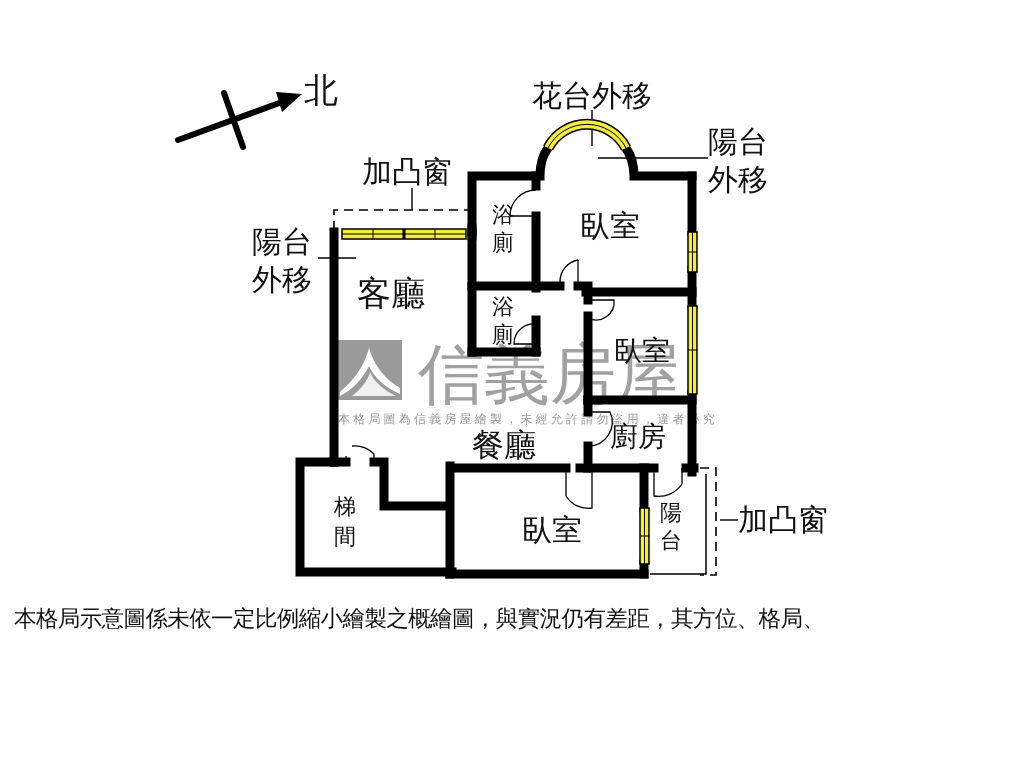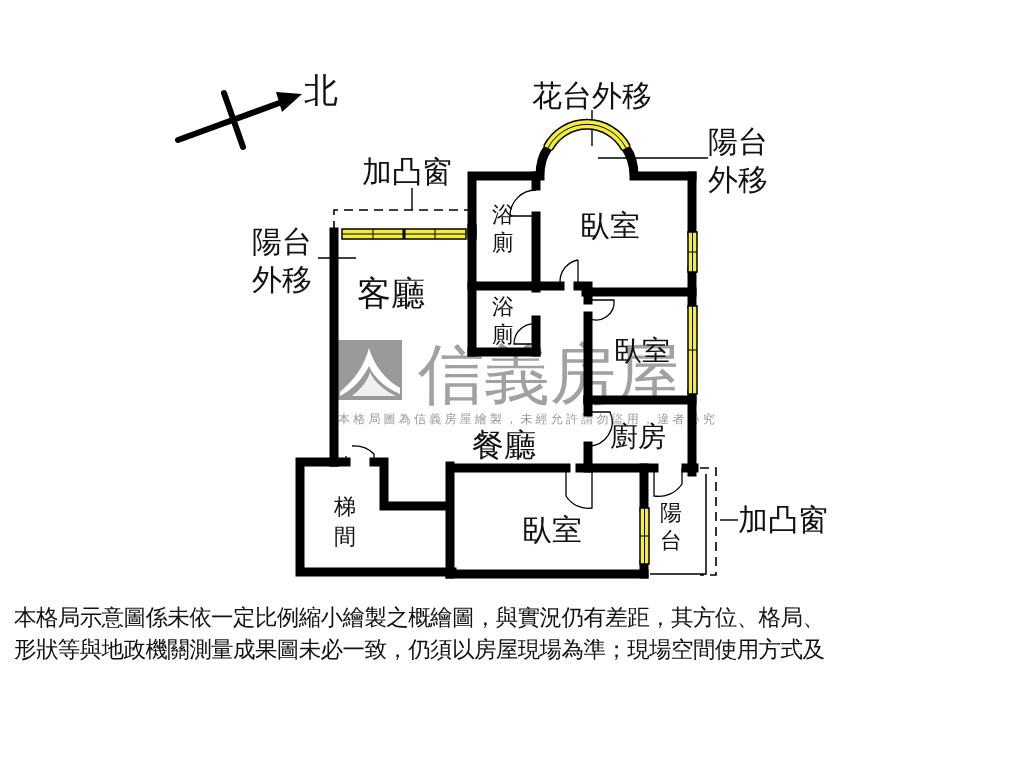--- a/index.html
+++ b/index.html
@@ -2,21 +2,21 @@
 <html><head>
 <meta charset="utf-8">
 <style>
   html, body { margin:0; padding:0; background:#ffffff; }
   body { width:1024px; height:768px; position:relative; overflow:hidden;
          font-family:"DejaVu Serif","Liberation Serif",serif; }
   #plan { position:absolute; left:0; top:0; width:1024px; height:600px; }
   .lbl { font-family:"DejaVu Serif","Liberation Serif",serif; fill:#111; }
   .wm  { font-family:"DejaVu Sans","Liberation Sans",sans-serif; }
   #disclaimer { position:absolute; left:14px; top:603px; width:1000px;
-                font-family:Liberation Mono, monospace;
+                font-family:Liberation Serif, serif;
                 font-size:22.5px; line-height:32px; color:#111; letter-spacing:-0.6px; }
   #disclaimer div { white-space:nowrap; }
 </style>
 </head>
 <body>
 
 <svg id="plan" viewBox="0 0 1024 600" xmlns="http://www.w3.org/2000/svg">
 
   <g>
     <rect x="336" y="340" width="66" height="60" fill="#9a9a9a"></rect>
@@ -150,14 +150,13 @@
     <text x="708" y="190" font-size="30">外移</text>
     <text x="362" y="182" font-size="30">加凸窗</text>
     <text x="252" y="252" font-size="30">陽台</text>
     <text x="252" y="290" font-size="30">外移</text>
     <text x="738" y="530" font-size="30">加凸窗</text>
   </g>
 </svg>
 
 <div id="disclaimer">
   <div>本格局示意圖係未依一定比例縮小繪製之概繪圖，與實況仍有差距，其方位、格局、</div>
-  <div>形狀等與地政機關測量成果圖未必一致，仍須以房屋現場為準；現場空間使用方式及</div>
 </div>
 
 </body></html>

